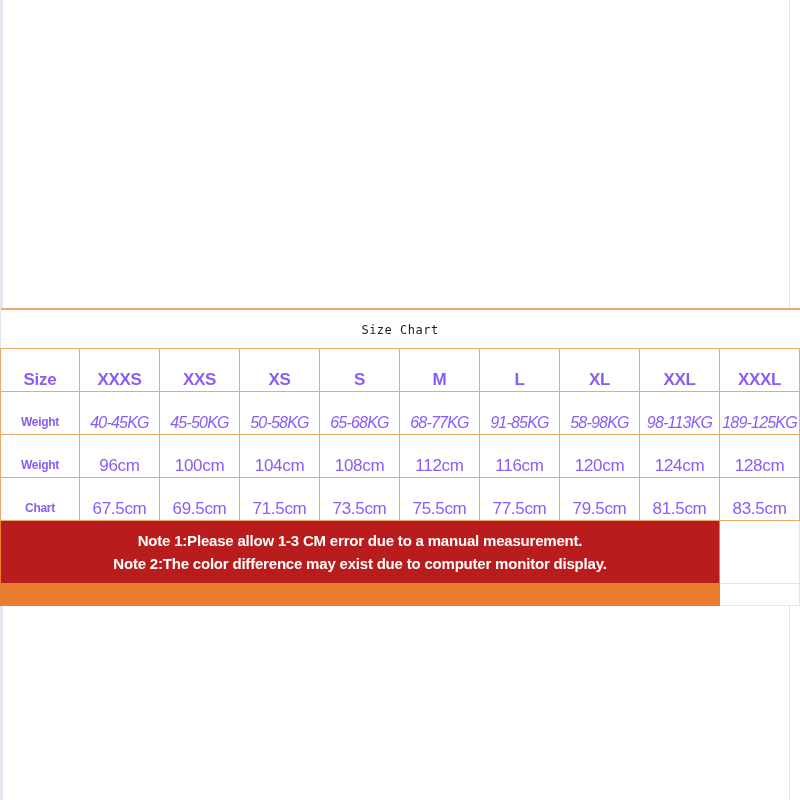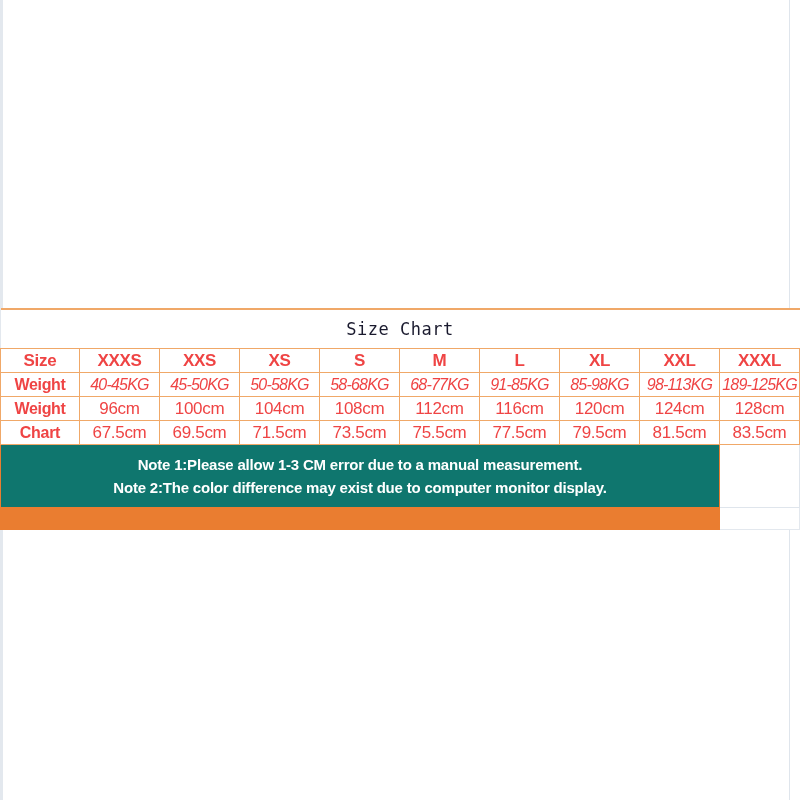--- a/index.html
+++ b/index.html
@@ -59,54 +59,55 @@
   
   tr.title-row td {
     height: 38px;
     border-left: none;
     border-right: none;
     border-top: none;
     border-bottom: 1px solid #f0a868;
   }
   .title-text {
     font-family: "DejaVu Sans Mono", monospace;
-    font-size: 17px;
+    font-size: 12px;
     font-weight: 400;
     color: #1a1a2e;
     letter-spacing: 0.5px;
     margin-top: 24px;
   }
 
   
   tr.data-row td { height: 23px; }
 
   .cell-text {
     display: block;
     font-size: 17px;
-    color: #ef4444;
+    color: #8b5cf6;
     line-height: 23px;
     letter-spacing: -0.3px;
+    margin-top: 19px;
   }
   .row-head .cell-text,
   .head-row .cell-text {
     font-weight: bold;
   }
   .head-row .cell-text { font-size: 17px; }
-  .data-row td.row-head .cell-text { font-size: 16px; }
+  .data-row td.row-head .cell-text { font-size: 12px; }
 
   
   .weight-cell .cell-text {
     letter-spacing: -0.8px;
     font-size: 16px;
     font-style: italic;
   }
 
   
   tr.note-row td.note-cell {
-    background: #0f766e;
+    background: #b91c1c;
     border: 1px solid #ea7d30;
     height: 62px;
     padding: 0;
   }
   tr.note-row td.blank-cell {
     border: 1px solid #dfe5ec;
     border-left: 1px solid #dfe5ec;
     background: #ffffff;
     height: 62px;
   }
@@ -204,30 +205,30 @@
         <td class="weight-cell">
             <span class="cell-text">40-45KG</span>
           </td>
         <td class="weight-cell">
             <span class="cell-text">45-50KG</span>
           </td>
         <td class="weight-cell">
             <span class="cell-text">50-58KG</span>
           </td>
         <td class="weight-cell">
-            <span class="cell-text">58-68KG</span>
+            <span class="cell-text">65-68KG</span>
           </td>
         <td class="weight-cell">
             <span class="cell-text">68-77KG</span>
           </td>
         <td class="weight-cell">
             <span class="cell-text">91-85KG</span>
           </td>
         <td class="weight-cell">
-            <span class="cell-text">85-98KG</span>
+            <span class="cell-text">58-98KG</span>
           </td>
         <td class="weight-cell">
             <span class="cell-text">98-113KG</span>
           </td>
         <td class="weight-cell">
             <span class="cell-text">189-125KG</span>
           </td>
       </tr>
 
       <tr class="data-row">

